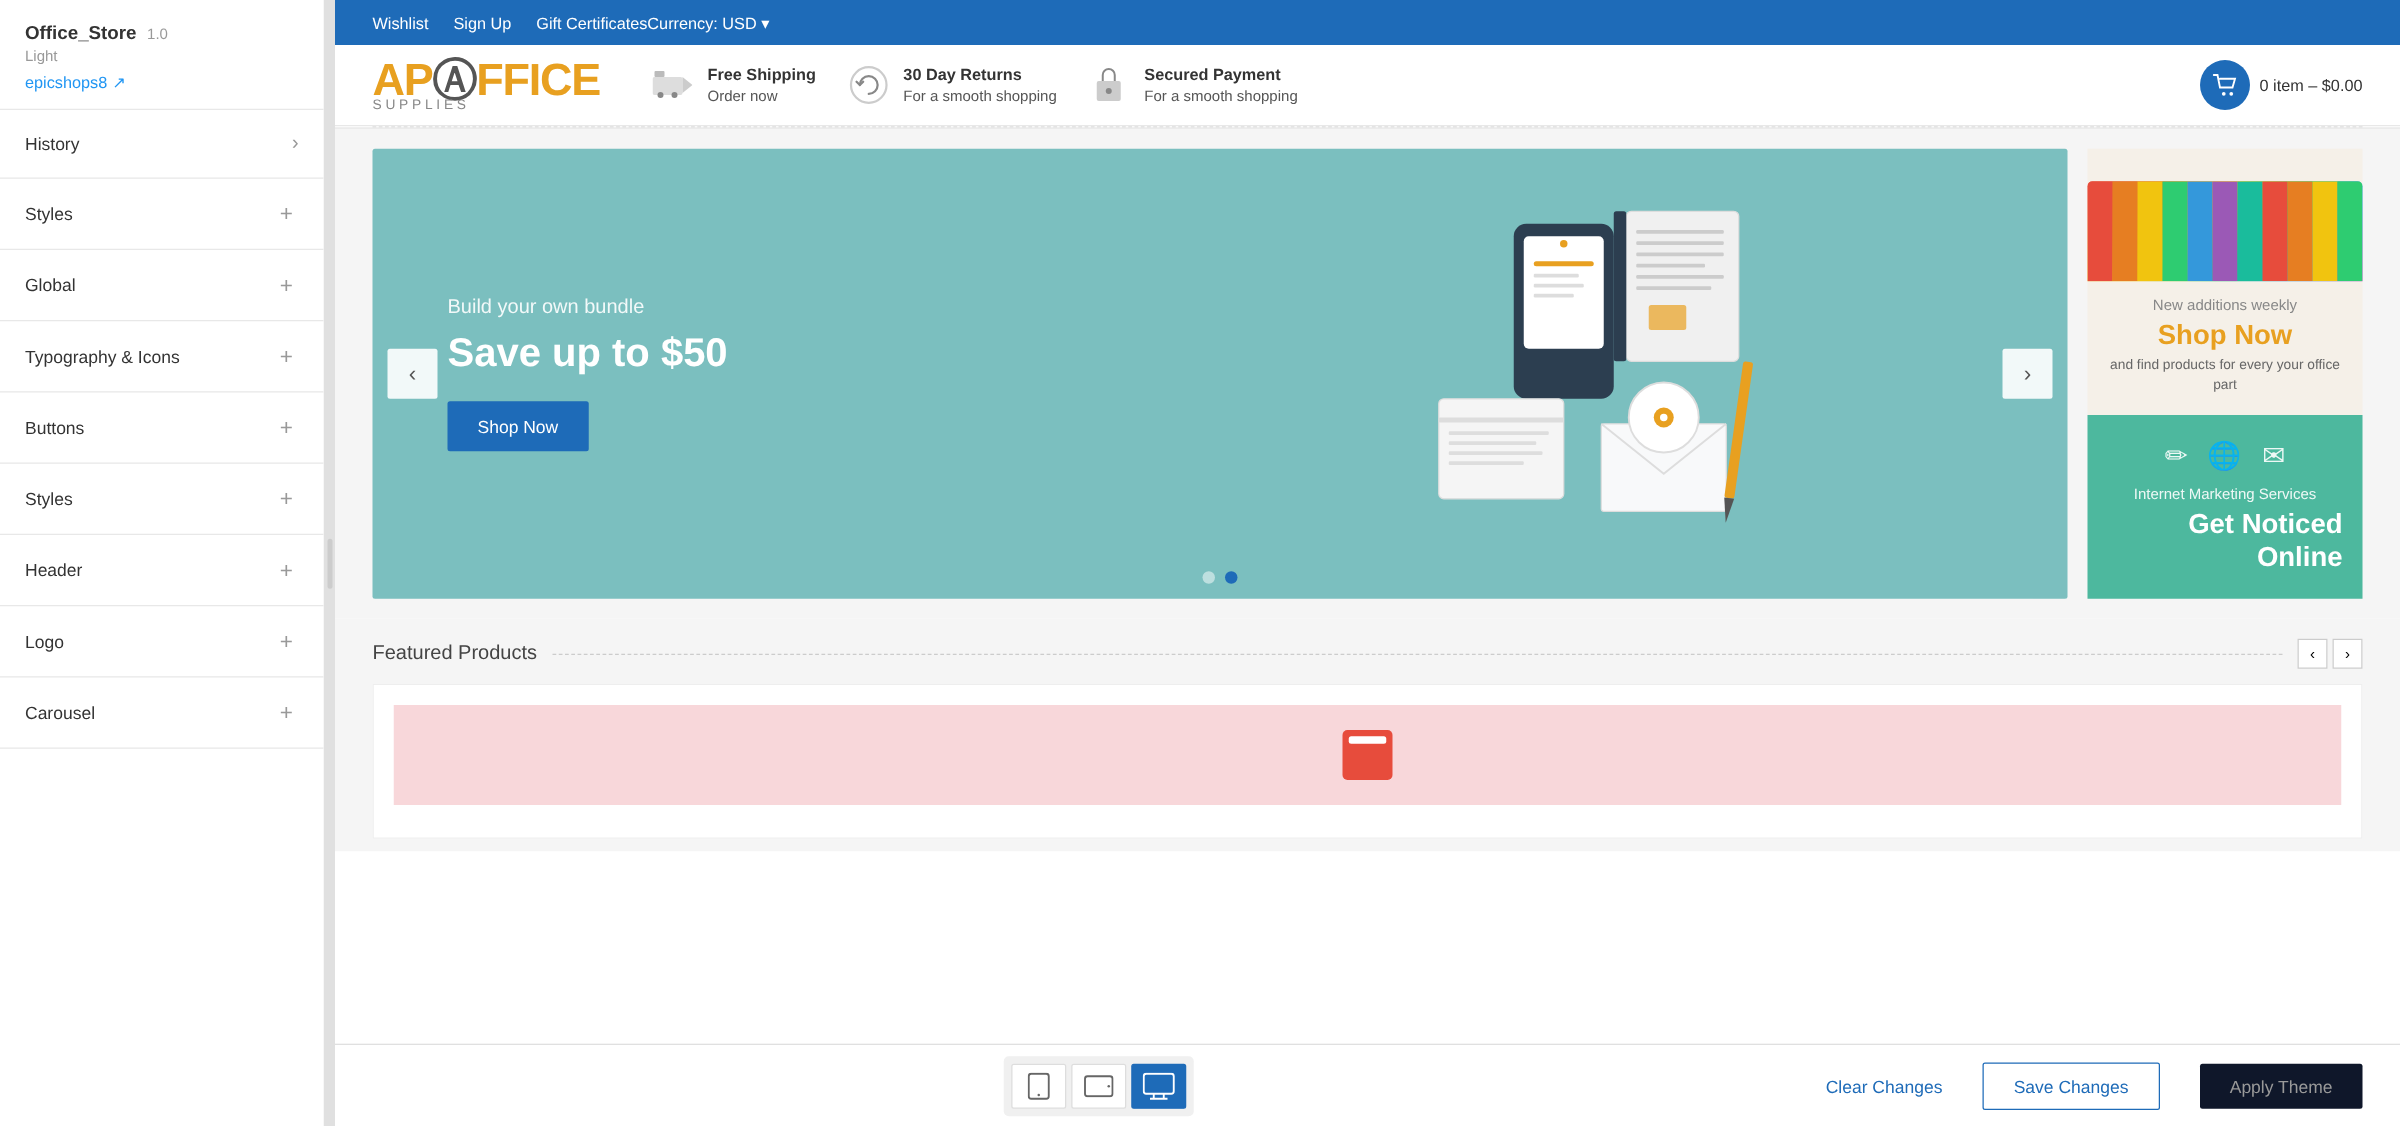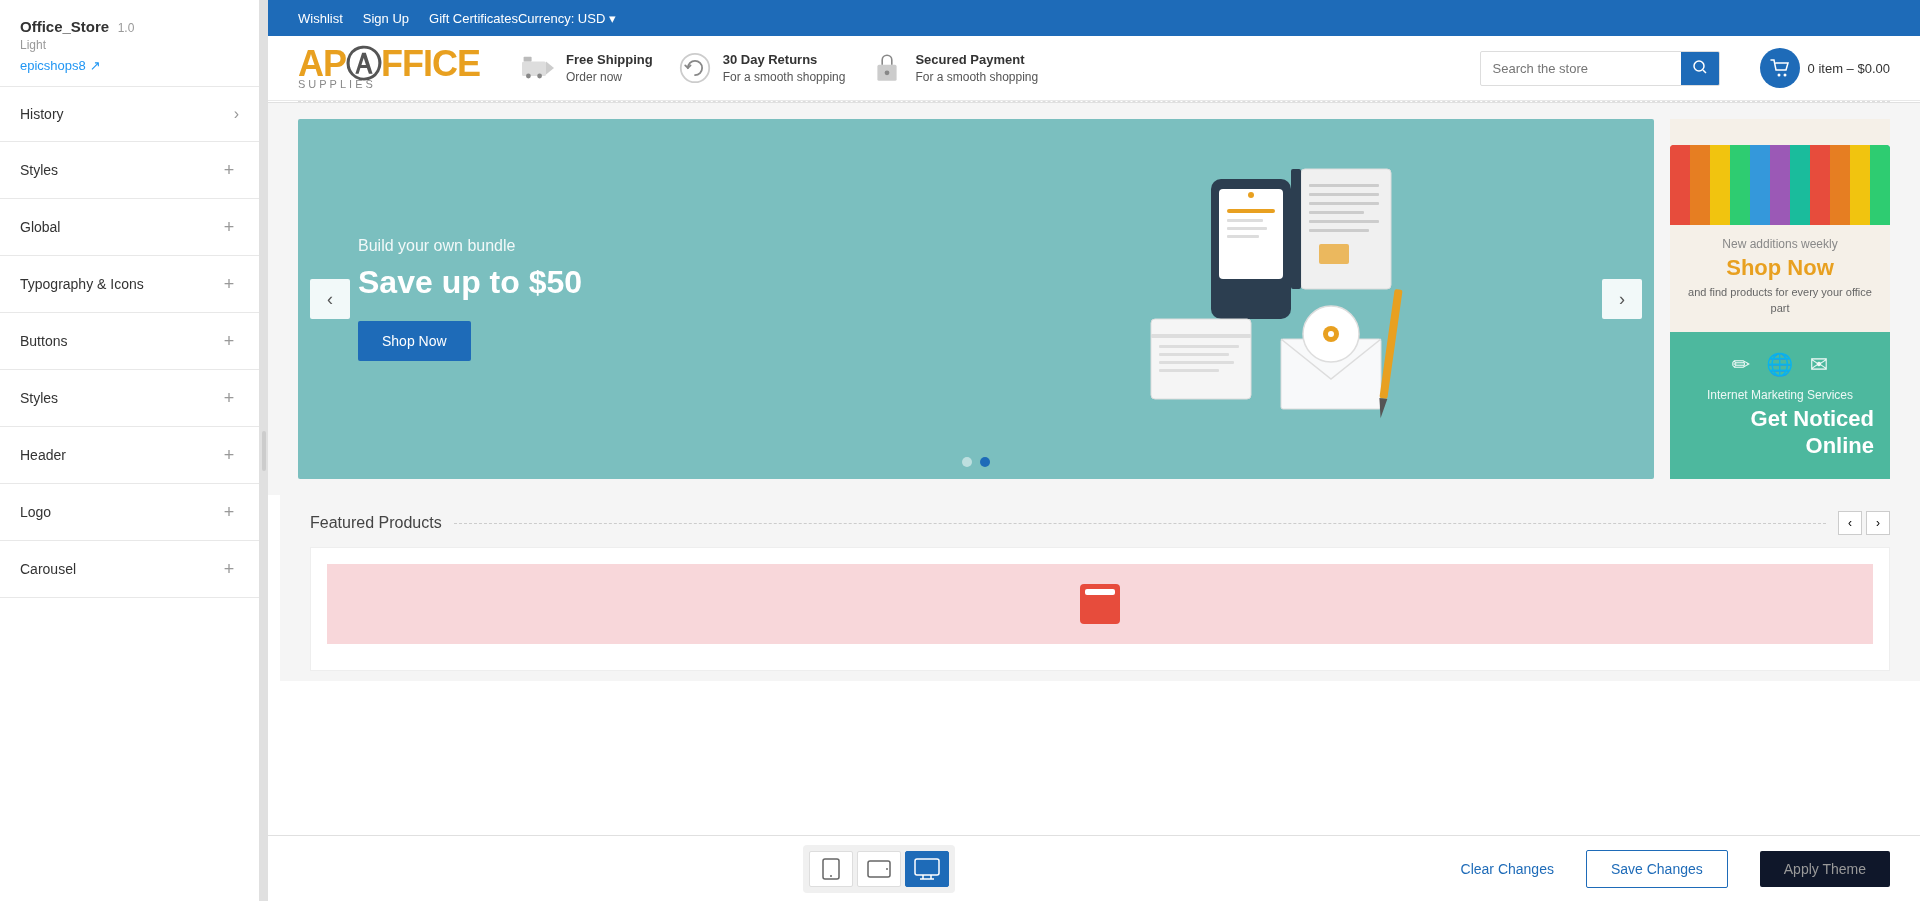--- a/index.html
+++ b/index.html
@@ -363,21 +363,20 @@
     }
     .banner-icons { display: flex; justify-content: center; gap: 16px; margin-bottom: 10px; }
     .banner-icon { font-size: 22px; opacity: 0.9; }
     .banner-bottom-subtitle { font-size: 12px; opacity: 0.9; margin-bottom: 4px; }
     .banner-bottom-title { font-size: 22px; font-weight: bold; line-height: 1.2; text-align: right; }
 
     
     .featured-section {
       padding: 16px 30px 10px;
       background: #f5f5f5;
-      margin-left: 12px;
     }
     .featured-header {
       display: flex;
       align-items: center;
       gap: 12px;
     }
     .featured-title { font-size: 16px; color: #444; white-space: nowrap; }
     .featured-divider {
       flex: 1;
       border-top: 1px dashed #ccc;
@@ -606,29 +605,20 @@
                 <rect x="4" y="16" width="24" height="20" rx="2" fill="#ccc"></rect>
                 <path d="M10 16 V10 A6 6 0 0 1 22 10 V16" stroke="#888" stroke-width="2" fill="none"></path>
                 <circle cx="16" cy="26" r="3" fill="#888"></circle>
               </svg>
             </div>
             <div class="feature-text">
               <div class="feature-title">Secured Payment</div>
               <div>For a smooth shopping</div>
             </div>
           </div>
-        </div>
-        <div class="store-search">
-          <input type="text" placeholder="Search the store" style="">
-          <button>
-            <svg width="14" height="14" viewBox="0 0 14 14" fill="none">
-                <circle cx="6" cy="6" r="5" stroke="white" stroke-width="1.5"></circle>
-                <line x1="10" y1="10" x2="13" y2="13" stroke="white" stroke-width="1.5"></line>
-              </svg>
-          </button>
         </div>
         <div class="store-cart">
           <div class="cart-icon-circle">
             <svg width="20" height="18" viewBox="0 0 20 18" fill="none">
                 <path d="M1 1h3l2 10h10l2-7H6" stroke="white" stroke-width="1.5" stroke-linecap="round"></path>
                 <circle cx="9" cy="16" r="1.5" fill="white"></circle>
                 <circle cx="15" cy="16" r="1.5" fill="white"></circle>
               </svg>
           </div>
           <span class="cart-text">0 item – $0.00</span>

